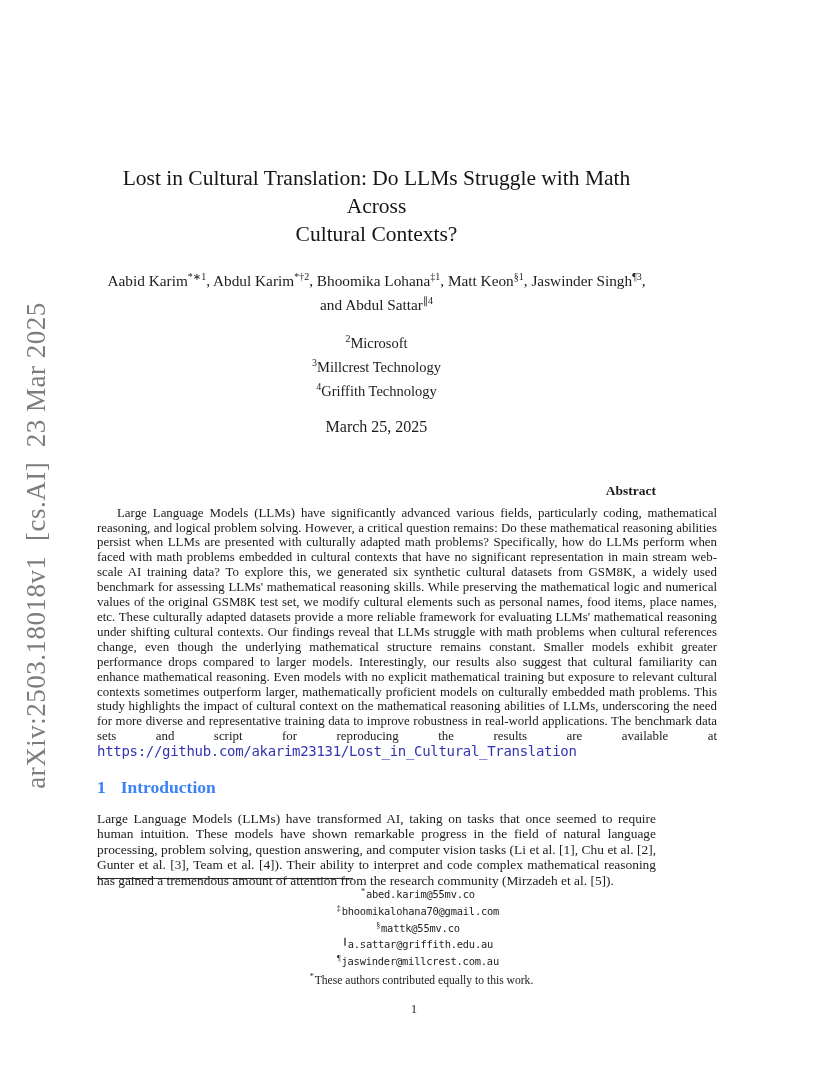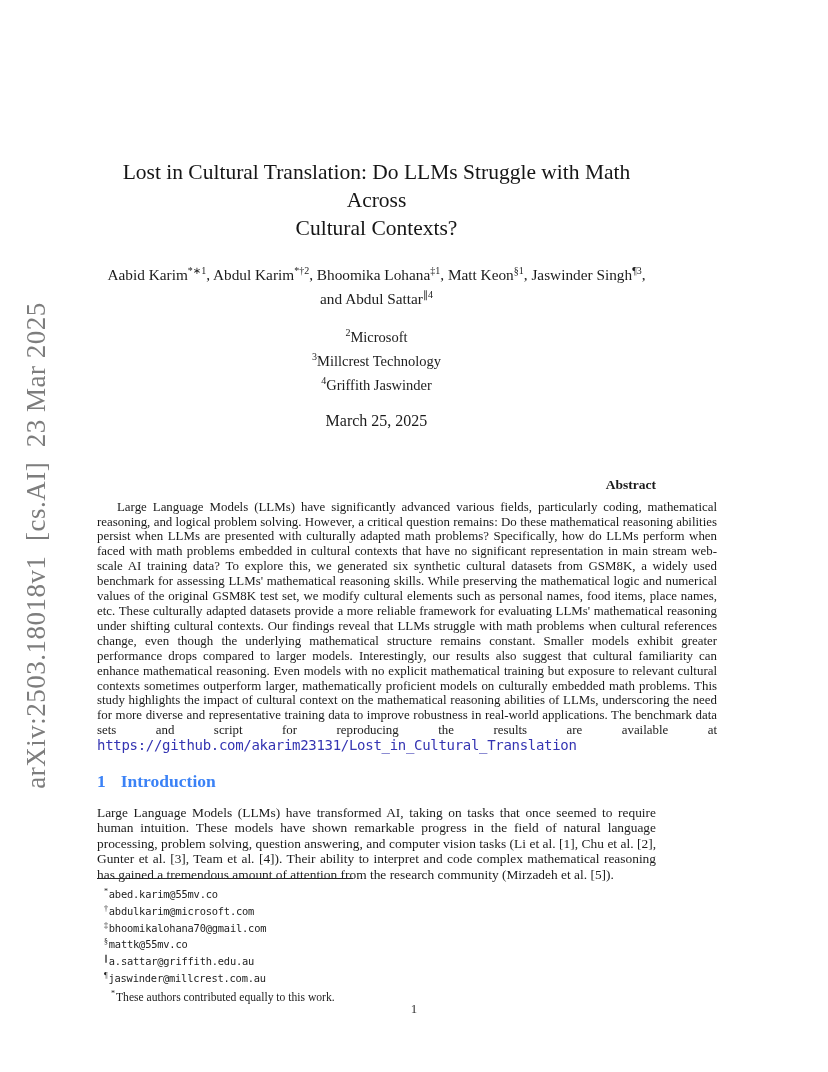--- a/index.html
+++ b/index.html
@@ -24,21 +24,21 @@
     transform-origin: left center;
     transform: rotate(-90deg) translateX(-50%);
     white-space: pre;
     font-family: "Liberation Serif", serif;
     font-size: 27px;
     color: #7d7d7d;
     letter-spacing: 0.5px;
   }
 
   .content {
-    position: absolute; left: 0; top: 10px;
+    position: absolute; left: 0; top: 16px;
     width: 753px;
     padding: 148px 97px 0 97px;
     box-sizing: border-box;
   }
 
   .title {
     margin: 0;
     text-align: center;
     font-size: 21.5px;
     font-weight: normal;
@@ -101,20 +101,21 @@
   .body-paragraph {
     margin-top: 13px;
     font-size: 13.4px;
     line-height: 15.4px;
     text-align: justify;
   }
 
   .footnotes {
     position: absolute; left: 97px; top: 878px;
     width: 635px;
+    text-align: center;
   }
   .footnote-rule {
     width: 256px; height: 0;
     border-top: 1.2px solid #2a2a2a;
     margin-bottom: 6px;
   }
   .footnote {
     font-family: "DejaVu Sans Mono", monospace;
     font-size: 10.4px;
     line-height: 13.3px;
@@ -155,39 +156,38 @@
 
   <div class="content">
 
     <h1 class="title"><span>Lost in Cultural Translation: Do LLMs Struggle with Math Across</span><br><span>Cultural Contexts?</span></h1>
 
     <div class="authors"><span><span>Aabid Karim</span><sup>*∗1</sup><span>, </span></span><span><span>Abdul Karim</span><sup>*†2</sup><span>, </span></span><span><span>Bhoomika Lohana</span><sup>‡1</sup><span>, </span></span><span><span>Matt Keon</span><sup>§1</sup><span>, </span></span><span><span>Jaswinder Singh</span><sup>¶3</sup><span>,</span></span><br><span><span>and </span><span>Abdul Sattar</span><sup>∥4</sup></span></div>
 
     <div class="affiliations">
       <div><sup>2</sup><span>Microsoft</span></div>
       <div><sup>3</sup><span>Millcrest Technology</span></div>
-      <div><sup>4</sup><span>Griffith Jaswinder</span></div>
+      <div><sup>4</sup><span>Griffith Technology</span></div>
     </div>
 
     <div class="date">March 25, 2025</div>
 
     <div class="abstract-heading">Abstract</div>
 
     <p class="abstract-body"><span>Large Language Models (LLMs) have significantly advanced various fields, particularly coding, mathematical reasoning, and logical problem solving. However, a critical question remains: Do these mathematical reasoning abilities persist when LLMs are presented with culturally adapted math problems? Specifically, how do LLMs perform when faced with math problems embedded in cultural contexts that have no significant representation in main stream web-scale AI training data? To explore this, we generated six synthetic cultural datasets from GSM8K, a widely used benchmark for assessing LLMs' mathematical reasoning skills. While preserving the mathematical logic and numerical values of the original GSM8K test set, we modify cultural elements such as personal names, food items, place names, etc. These culturally adapted datasets provide a more reliable framework for evaluating LLMs' mathematical reasoning under shifting cultural contexts. Our findings reveal that LLMs struggle with math problems when cultural references change, even though the underlying mathematical structure remains constant. Smaller models exhibit greater performance drops compared to larger models. Interestingly, our results also suggest that cultural familiarity can enhance mathematical reasoning. Even models with no explicit mathematical training but exposure to relevant cultural contexts sometimes outperform larger, mathematically proficient models on culturally embedded math problems. This study highlights the impact of cultural context on the mathematical reasoning abilities of LLMs, underscoring the need for more diverse and representative training data to improve robustness in real-world applications. The benchmark data sets and script for reproducing the results are available at </span><a href="#" class="abstract-link" style="color:#3434b2;">https://github.com/akarim23131/Lost_in_Cultural_Translation</a></p>
 
     <div class="section-heading"><span class="sec-num">1</span><span class="sec-title">Introduction</span></div>
 
     <p class="body-paragraph">Large Language Models (LLMs) have transformed AI, taking on tasks that once seemed to require human intuition. These models have shown remarkable progress in the field of natural language processing, problem solving, question answering, and computer vision tasks (Li et al. [1], Chu et al. [2], Gunter et al. [3], Team et al. [4]). Their ability to interpret and code complex mathematical reasoning has gained a tremendous amount of attention from the research community (Mirzadeh et al. [5]).</p>
 
   </div>
 
   <div class="footnotes">
     <div class="footnote-rule"></div>
     <div class="footnote"><sup>*</sup><span>abed.karim@55mv.co</span></div>
-    <div class="footnote"><sup>†</sup><span>abdulkarim@microsoft.com</span></div>
     <div class="footnote"><sup>‡</sup><span>bhoomikalohana70@gmail.com</span></div>
     <div class="footnote"><sup>§</sup><span>mattk@55mv.co</span></div>
     <div class="footnote"><sup>∥</sup><span>a.sattar@griffith.edu.au</span></div>
     <div class="footnote"><sup>¶</sup><span>jaswinder@millcrest.com.au</span></div>
     <div class="footnote footnote-serif"><sup>*</sup><span>These authors contributed equally to this work.</span></div>
   </div>
 
   <div class="page-number">1</div>
 
 </div>

